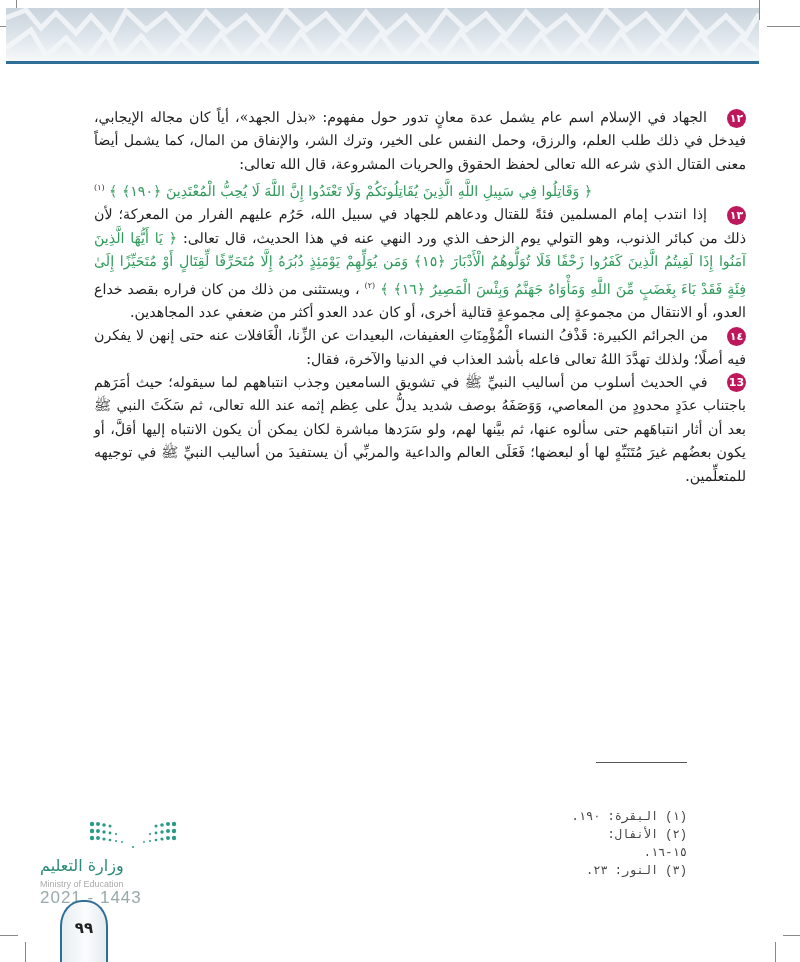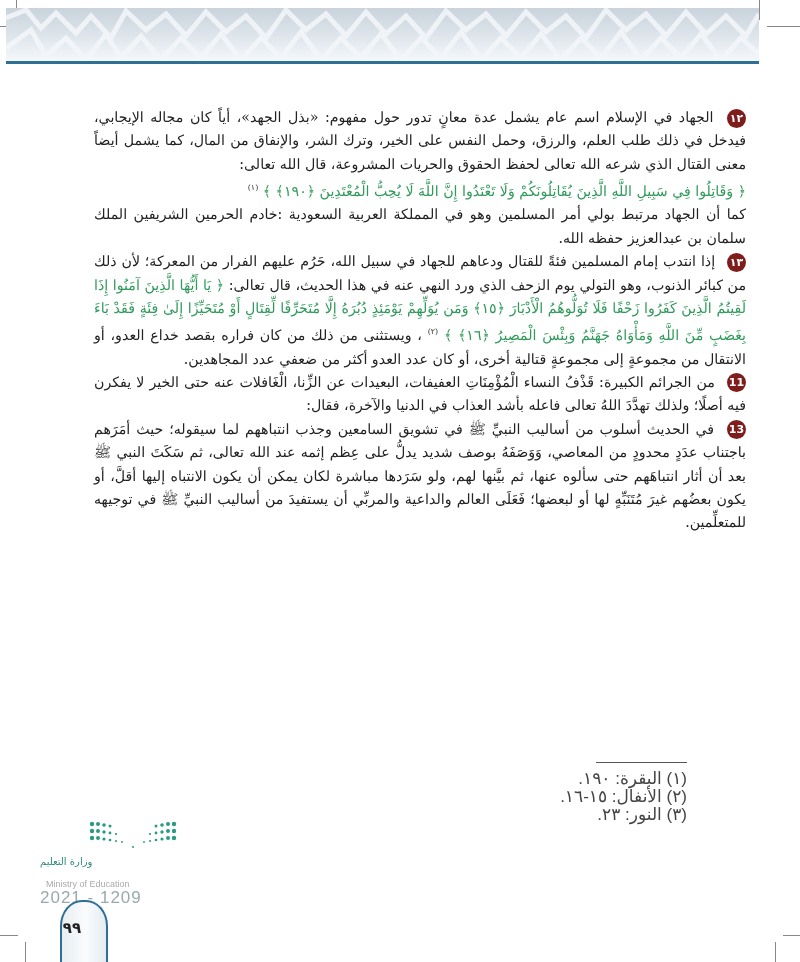--- a/index.html
+++ b/index.html
@@ -21,60 +21,60 @@
   }
   .crop { position:absolute; background:#888; }
   .content {
     position:absolute; left:94px; top:106px; width:652px;
     direction:rtl; text-align:justify;
     font-size:14.2px; line-height:23.4px;
   }
   .para { margin:0; position:relative; }
   .badge {
     display:inline-block; width:19px; height:19px; border-radius:50%;
-    background:#7f1d1d; color:#fff; font-size:11px; line-height:19px;
+    background:#be185d; color:#fff; font-size:11px; line-height:19px;
     text-align:center; font-family:"DejaVu Sans", sans-serif; font-weight:bold;
-    vertical-align:middle; margin-left:7px;
+    vertical-align:middle; margin-left:14px;
   }
   .verse {
-    color:#2f9a5a; display:block; text-align:right;
+    color:#2f9a5a; display:block; text-align:left;
   }
   .verse.inline { display:inline; }
   sup.fn { font-size:8px; color:#333; vertical-align:super; }
   .footnote-rule {
     position:absolute; left:596px; top:762px; width:91px; height:1px; background:#555;
   }
   .footnotes {
-    position:absolute; left:560px; top:770px; width:127px;
-    direction:rtl; text-align:right; font-size:17px; line-height:18px; color:#444;
-    font-family:Liberation Sans, sans-serif;
+    position:absolute; left:560px; top:808px; width:127px;
+    direction:rtl; text-align:right; font-size:12px; line-height:18px; color:#444;
+    font-family:Liberation Mono, monospace;
   }
   .footnotes div { margin:0; }
   .logo { position:absolute; left:38px; top:808px; width:140px; height:150px; }
   .dots { position:absolute; left:50px; top:12px; }
   .ministry-ar {
     position:absolute; left:2px; top:48px; font-family:"DejaVu Sans", sans-serif;
-    font-size:10px; color:#2b8a79; direction:rtl;
+    font-size:16px; color:#2b8a79; direction:rtl;
   }
   .ministry-en {
-    position:absolute; left:8px; top:71px; font-family:"Liberation Sans", sans-serif;
+    position:absolute; left:2px; top:71px; font-family:"Liberation Sans", sans-serif;
     font-size:9px; color:#aaa;
   }
   .year {
     position:absolute; left:2px; top:80px; font-family:"Liberation Sans", sans-serif;
     font-size:17px; color:#9aa; letter-spacing:1px;
   }
   .page-tab {
     position:absolute; left:60px; top:900px; width:44px; height:62px;
     border:2px solid #2f6f96; border-bottom:none;
     border-radius:22px 22px 0 0 / 26px 26px 0 0;
     background:linear-gradient(90deg,#e9eef2,#fafcfd 55%,#e5ebef);
   }
   .page-num {
-    position:absolute; left:48px; top:919px; width:48px; text-align:center;
+    position:absolute; left:60px; top:919px; width:48px; text-align:center;
     font-family:"DejaVu Sans", sans-serif; font-weight:bold; font-size:15px; color:#222;
   }
 </style>
 </head>
 <body>
 
 <div class="crop" style="left:16px;top:0;width:1px;height:20px;"></div>
 <div class="crop" style="left:0;top:26px;width:12px;height:1px;"></div>
 <div class="crop" style="left:759px;top:0;width:1px;height:20px;"></div>
 <div class="crop" style="left:767px;top:26px;width:33px;height:1px;"></div>
@@ -94,34 +94,33 @@
 <div class="header-rule"></div>
 
 <div class="content">
   <p class="para">
     <span class="badge">١٢</span>
     <span>الجهاد في الإسلام اسم عام يشمل عدة معانٍ تدور حول مفهوم: «بذل الجهد»، أياً كان مجاله الإيجابي، فيدخل في ذلك طلب العلم، والرزق، وحمل النفس على الخير، وترك الشر، والإنفاق من المال، كما يشمل أيضاً معنى القتال الذي شرعه الله تعالى لحفظ الحقوق والحريات المشروعة، قال الله تعالى:</span>
     <span class="verse">
       <span>﴿ وَقَاتِلُوا فِي سَبِيلِ اللَّهِ الَّذِينَ يُقَاتِلُونَكُمْ وَلَا تَعْتَدُوا إِنَّ اللَّهَ لَا يُحِبُّ الْمُعْتَدِينَ ﴿١٩٠﴾ ﴾</span>
       <sup class="fn">(١)</sup>
     </span>
-    <span>كما أن الجهاد مرتبط بولي أمر المسلمين وهو في المملكة العربية السعودية :خادم الحرمين الشريفين الملك سلمان بن عبدالعزيز حفظه الله.</span>
   </p>
 
   <p class="para">
     <span class="badge">١٣</span>
     <span>إذا انتدب إمام المسلمين فئةً للقتال ودعاهم للجهاد في سبيل الله، حَرُم عليهم الفرار من المعركة؛ لأن ذلك من كبائر الذنوب، وهو التولي يوم الزحف الذي ورد النهي عنه في هذا الحديث، قال تعالى:</span>
     <span class="verse inline">﴿ يَا أَيُّهَا الَّذِينَ آمَنُوا إِذَا لَقِيتُمُ الَّذِينَ كَفَرُوا زَحْفًا فَلَا تُوَلُّوهُمُ الْأَدْبَارَ ﴿١٥﴾ وَمَن يُوَلِّهِمْ يَوْمَئِذٍ دُبُرَهُ إِلَّا مُتَحَرِّفًا لِّقِتَالٍ أَوْ مُتَحَيِّزًا إِلَىٰ فِئَةٍ فَقَدْ بَاءَ بِغَضَبٍ مِّنَ اللَّهِ وَمَأْوَاهُ جَهَنَّمُ وَبِئْسَ الْمَصِيرُ ﴿١٦﴾ ﴾</span>
     <sup class="fn">(٢)</sup>
     <span>، ويستثنى من ذلك من كان فراره بقصد خداع العدو، أو الانتقال من مجموعةٍ إلى مجموعةٍ قتالية أخرى، أو كان عدد العدو أكثر من ضعفي عدد المجاهدين.</span>
   </p>
 
   <p class="para">
-    <span class="badge">11</span>
-    <span>من الجرائم الكبيرة: قَذْفُ النساء الْمُؤْمِنَاتِ العفيفات، البعيدات عن الزِّنا، الْغَافلات عنه حتى الخير لا يفكرن فيه أصلًا؛ ولذلك تهدَّدَ اللهُ تعالى فاعله بأشد العذاب في الدنيا والآخرة، فقال:</span>
+    <span class="badge">١٤</span>
+    <span>من الجرائم الكبيرة: قَذْفُ النساء الْمُؤْمِنَاتِ العفيفات، البعيدات عن الزِّنا، الْغَافلات عنه حتى إنهن لا يفكرن فيه أصلًا؛ ولذلك تهدَّدَ اللهُ تعالى فاعله بأشد العذاب في الدنيا والآخرة، فقال:</span>
   </p>
 
   <p class="para">
     <span class="badge">13</span>
     <span>في الحديث أسلوب من أساليب النبيِّ ﷺ في تشويق السامعين وجذب انتباههم لما سيقوله؛ حيث أمَرَهم باجتناب عدَدٍ محدودٍ من المعاصي، وَوَصَفَهُ بوصف شديد يدلُّ على عِظم إثمه عند الله تعالى، ثم سَكَتَ النبي ﷺ بعد أن أثار انتباهَهم حتى سألوه عنها، ثم بيَّنها لهم، ولو سَرَدها مباشرة لكان يمكن أن يكون الانتباه إليها أقلَّ، أو يكون بعضُهم غيرَ مُتَنَبِّهٍ لها أو لبعضها؛ فَعَلَى العالم والداعية والمربِّي أن يستفيدَ من أساليب النبيِّ ﷺ في توجيهه للمتعلِّمين.</span>
   </p>
 </div>
 
 <div class="footnote-rule"></div>
 <div class="footnotes">
@@ -161,17 +160,17 @@
         <circle cx="80" cy="18" r="2"></circle>
         <circle cx="74" cy="19" r="1.6"></circle>
         <circle cx="68" cy="20" r="1.3"></circle>
         <circle cx="62" cy="21" r="1"></circle>
         <circle cx="56" cy="22" r="0.9"></circle>
       <circle cx="45" cy="27" r="1"></circle>
     </g>
   </svg>
   <div class="ministry-ar">وزارة التعليم</div>
   <div class="ministry-en">Ministry of Education</div>
-  <div class="year">2021 - 1209</div>
+  <div class="year">2021 - 1443</div>
 </div>
 
 <div class="page-tab"></div>
 <div class="page-num">٩٩</div>
 
 </body></html>

